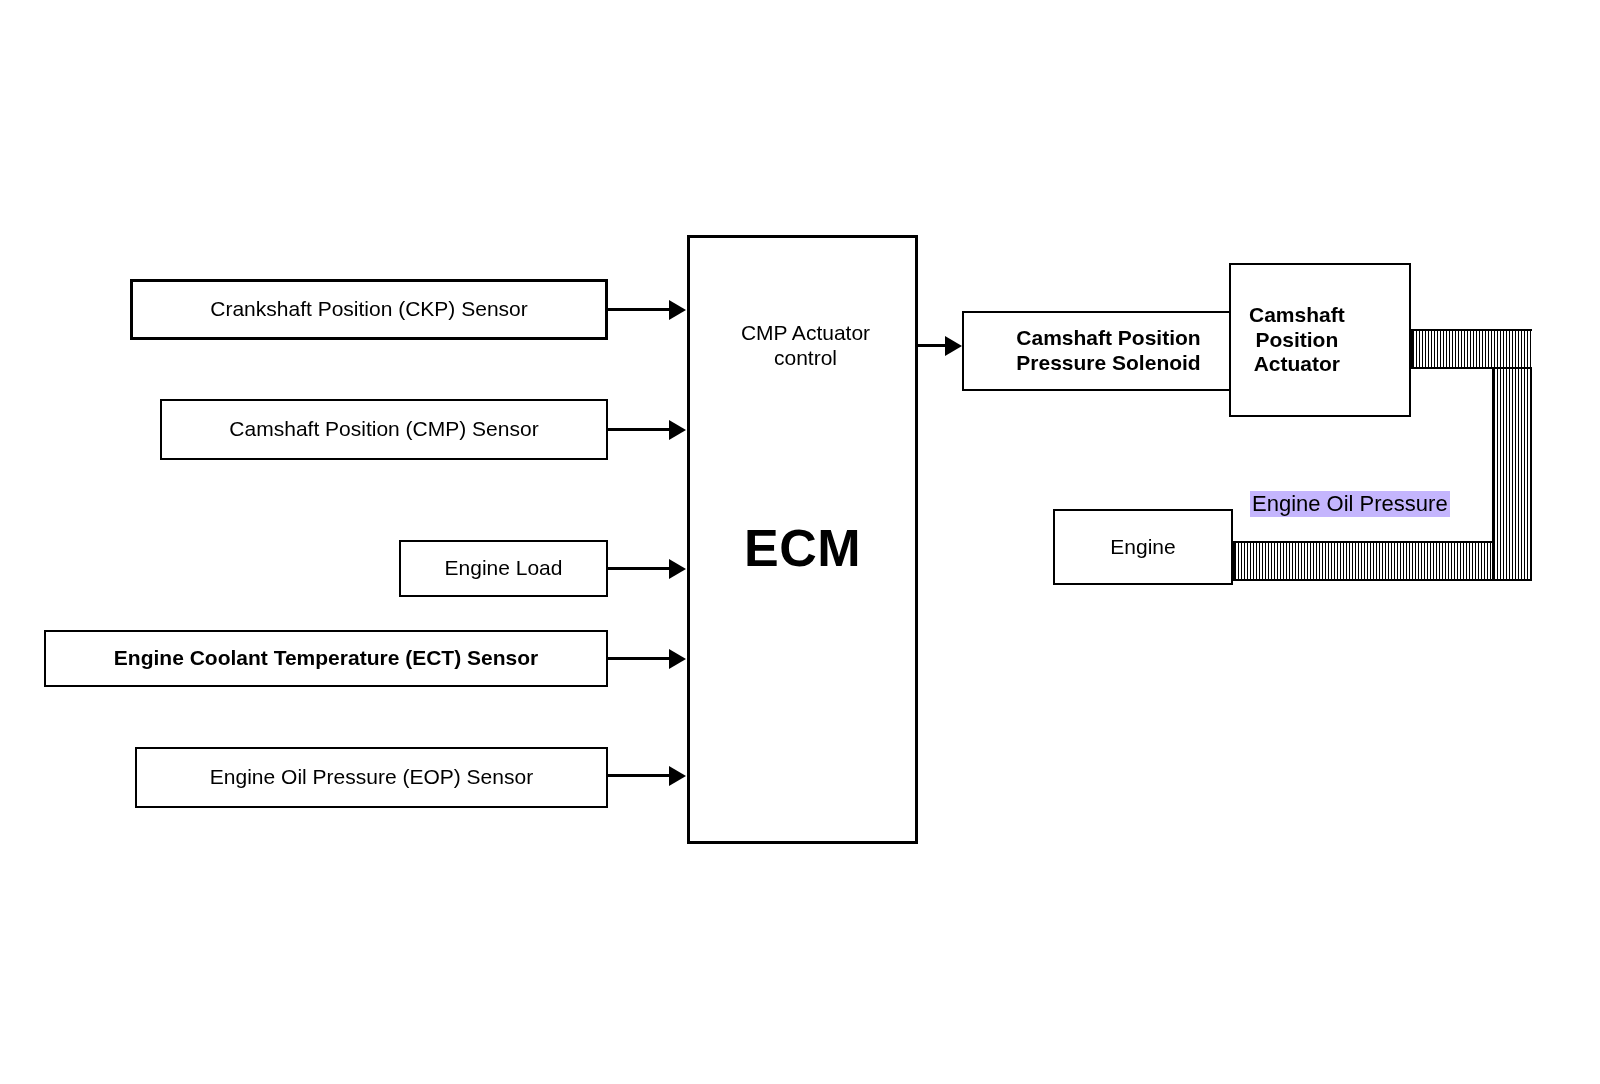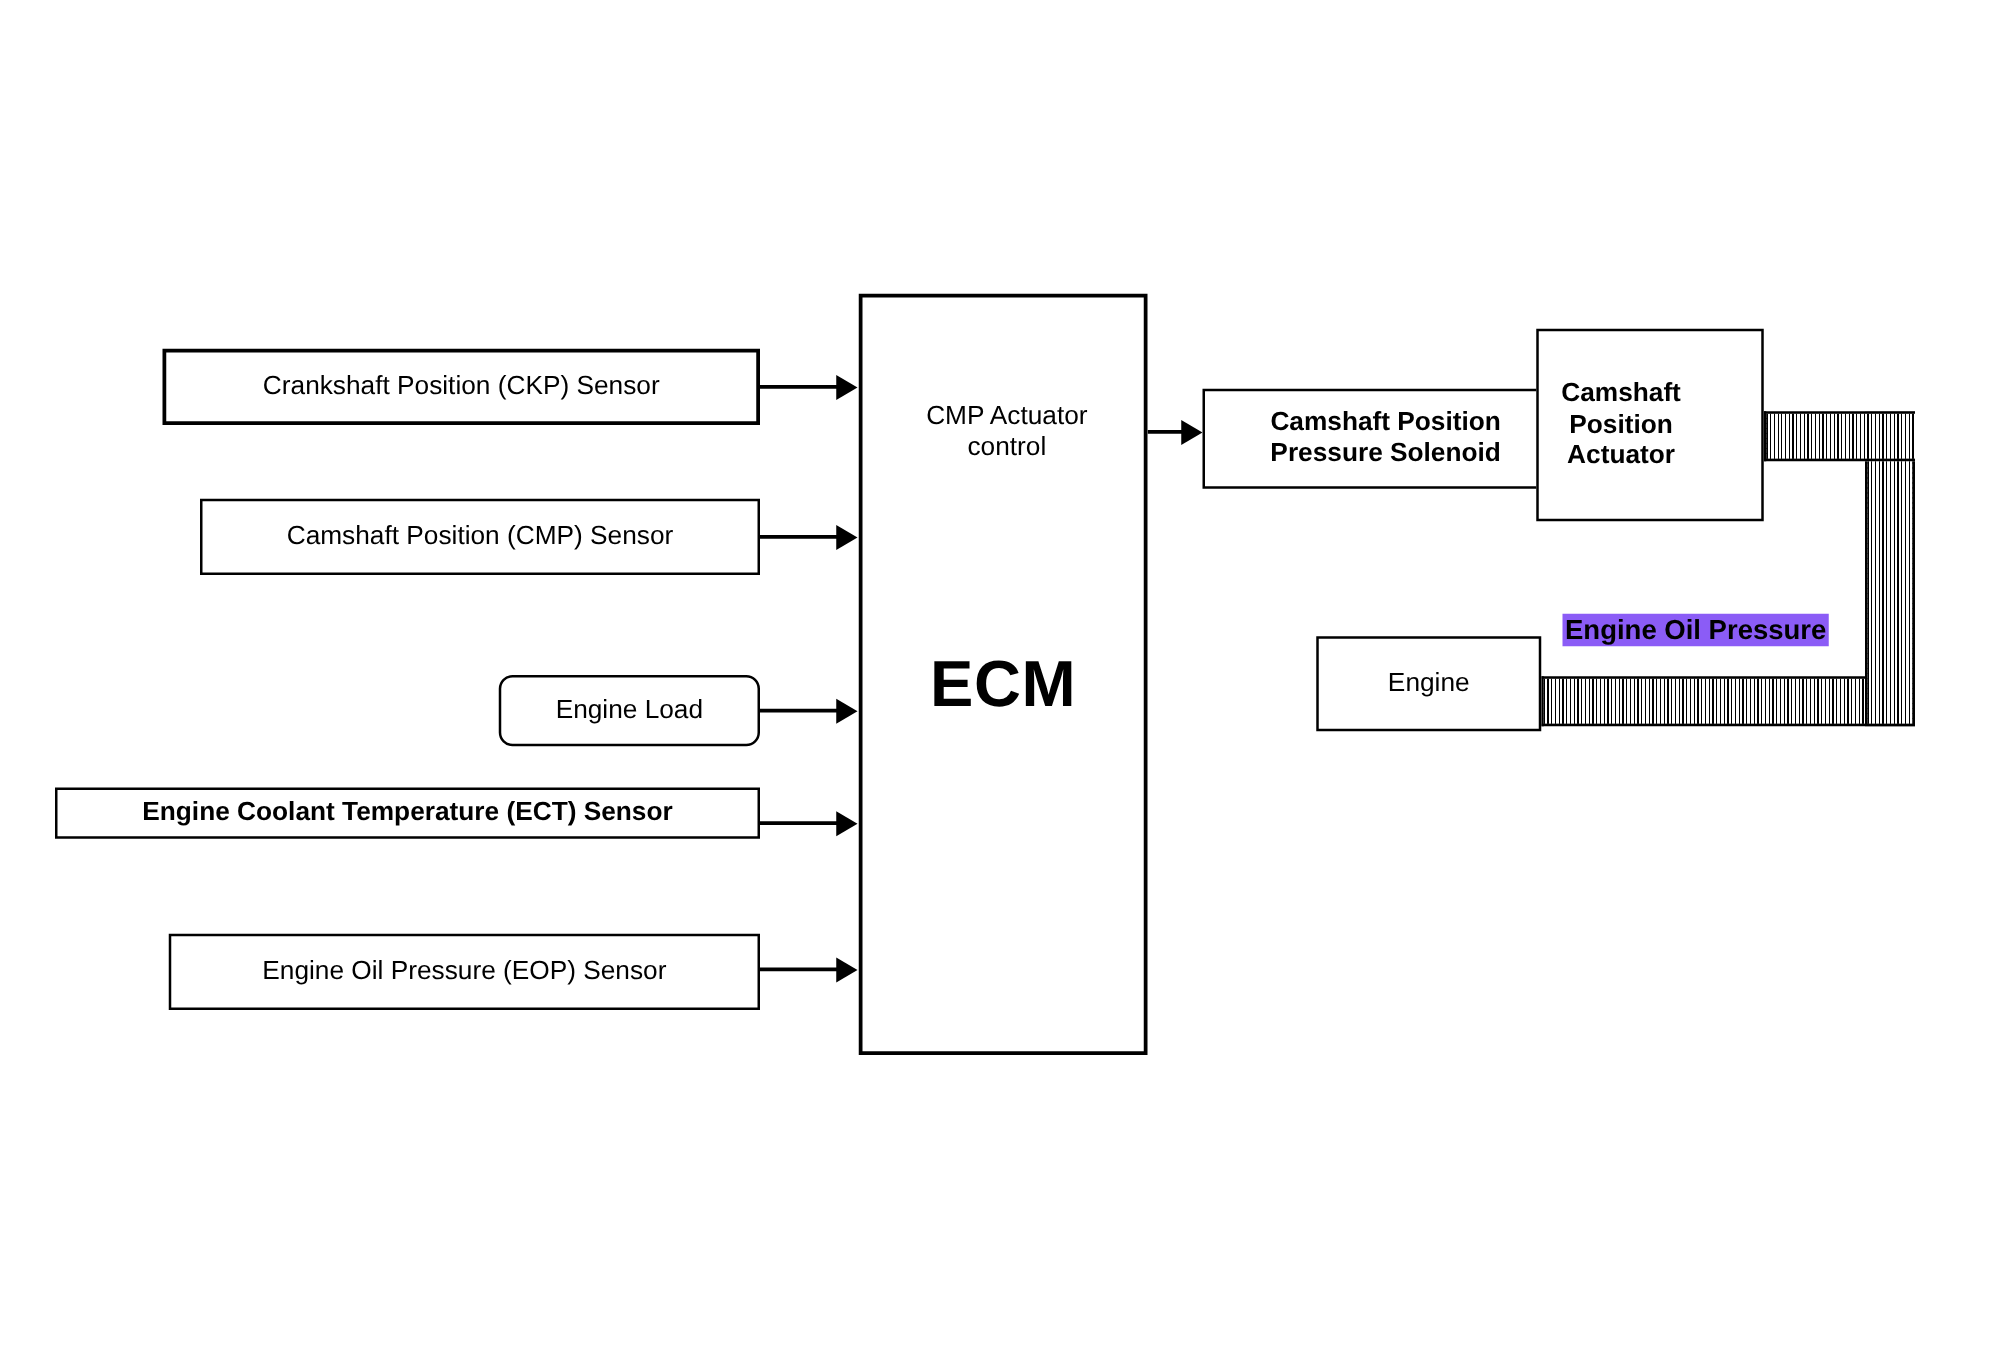--- a/index.html
+++ b/index.html
@@ -37,22 +37,22 @@
   .lbl {
     display: block;
     white-space: pre-line;
   }
 
   
   .sensor { font-size: 21px; }
 
   #box-ckp { left:130px;  top:279px; width:478px; height:61px; }
   #box-cmp { left:160px;  top:399px; width:448px; height:61px; }
-  #box-load{ left:399px;  top:540px; width:209px; height:57px;border-radius:11px; }
-  #box-ect { left:44px;   top:630px; width:564px; height:41px; }
+  #box-load{ left:399px;  top:540px; width:209px; height:57px; }
+  #box-ect { left:44px;   top:630px; width:564px; height:57px; }
   #box-eop { left:135px;  top:747px; width:473px; height:61px; }
 
   
   #box-ecm {
     left:687px; top:235px; width:231px; height:609px;
     border-width:3px;
     display:block;
   }
   #ecm-cmp-text {
     position:absolute;
@@ -109,24 +109,24 @@
     z-index:2;
   }
   #hatch-bottom { left:1233px; top:541px; width:299px; height:40px; border-right:none; }
   #hatch-right  { left:1492px; top:329px; width:40px;  height:252px; }
   #hatch-top    { left:1411px; top:329px; width:121px; height:40px; border-right:none; }
 
   #eop-label {
     position:absolute;
     left:1250px; top:491px;
     font-size:22px;
-    font-weight:bold;
+    font-weight:normal;
     white-space:nowrap;
     z-index:6;
-    background:#8b5cf6;
+    background:#c4b5fd;
     padding:0 2px;
   }
 
   
   .hline {
     position:absolute;
     height:3px;
     background:#000000;
     z-index:2;
   }

